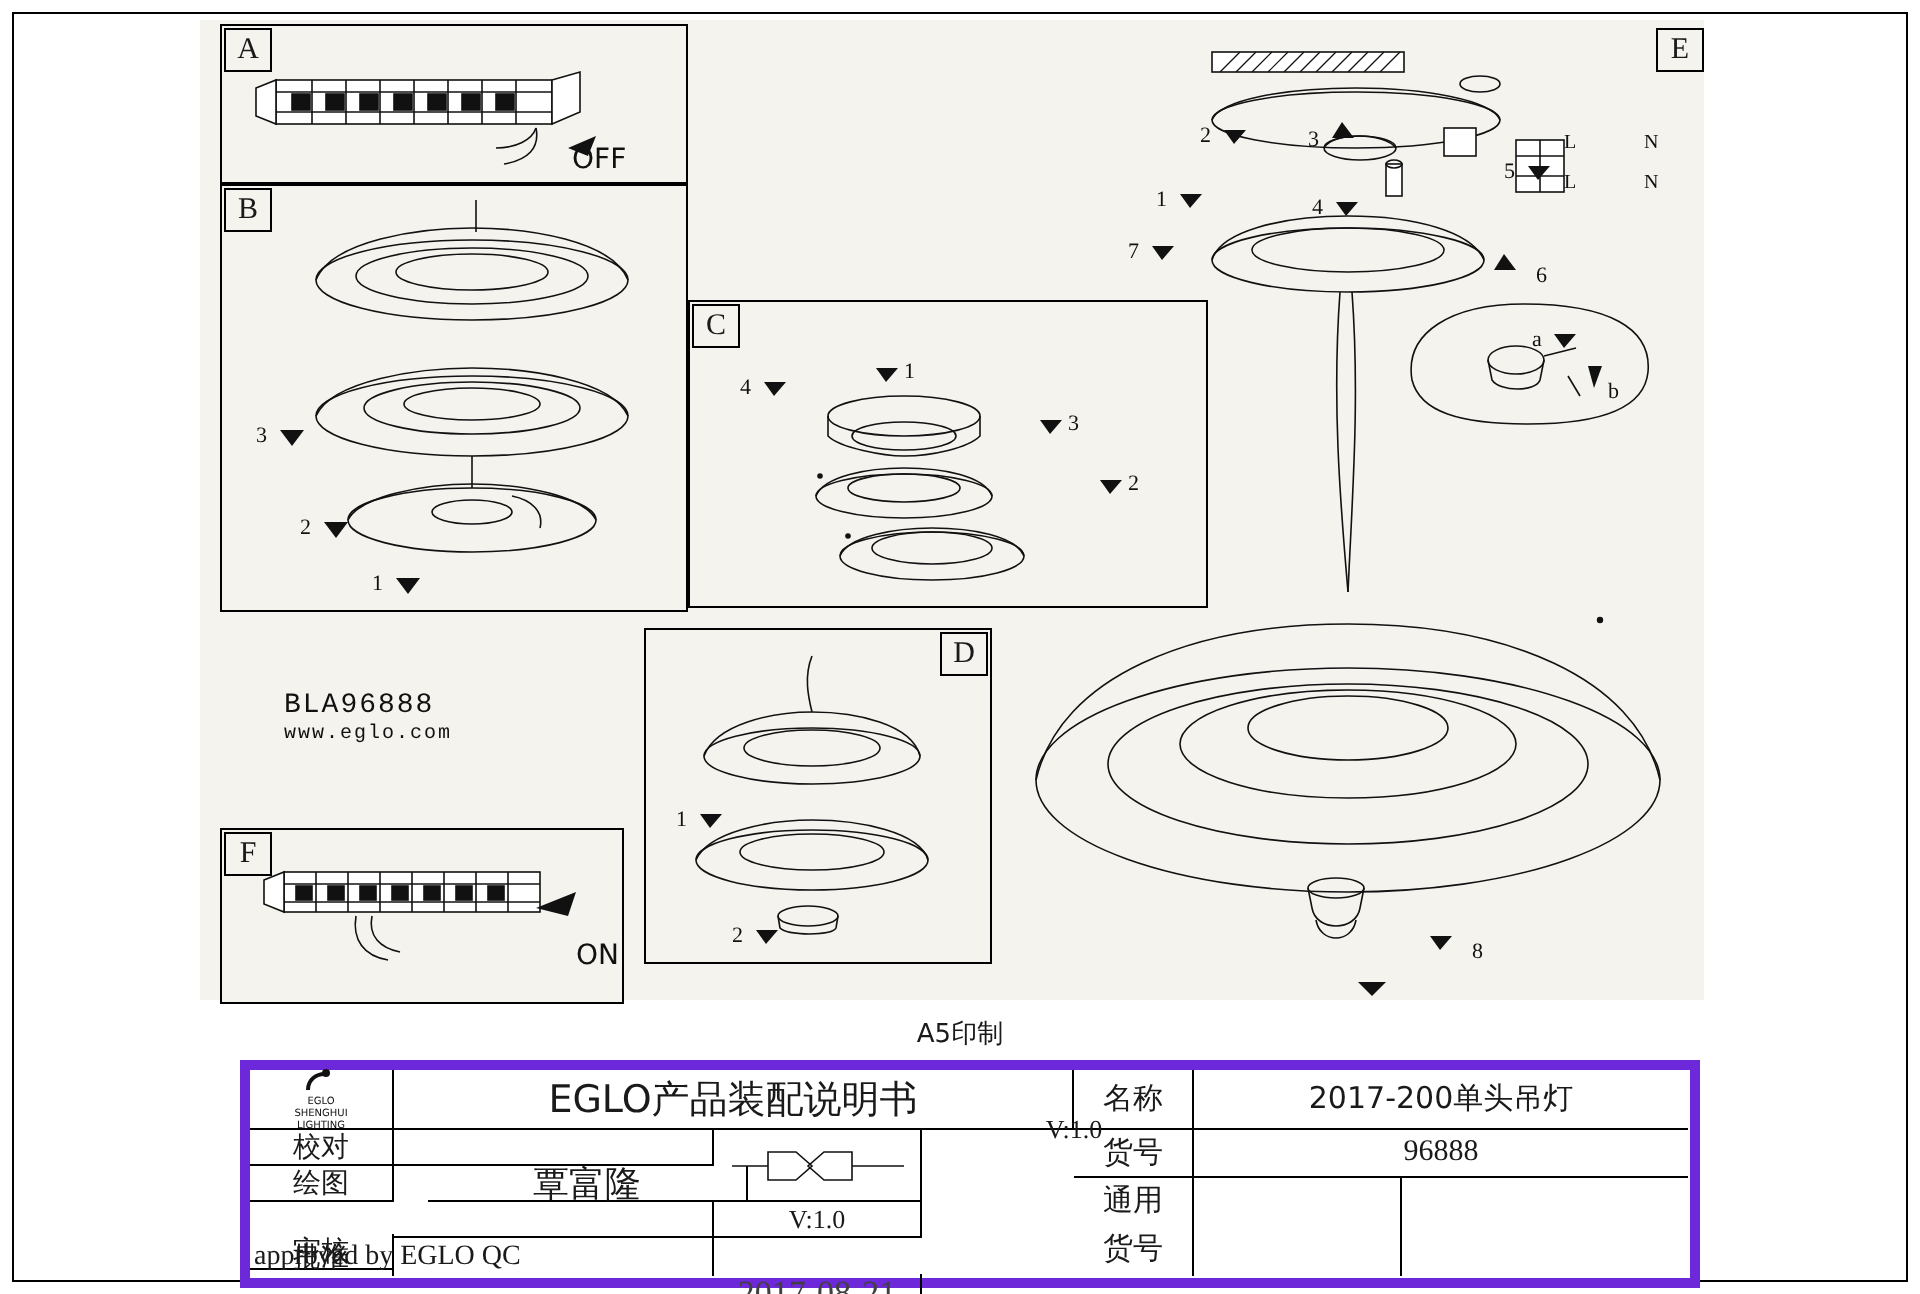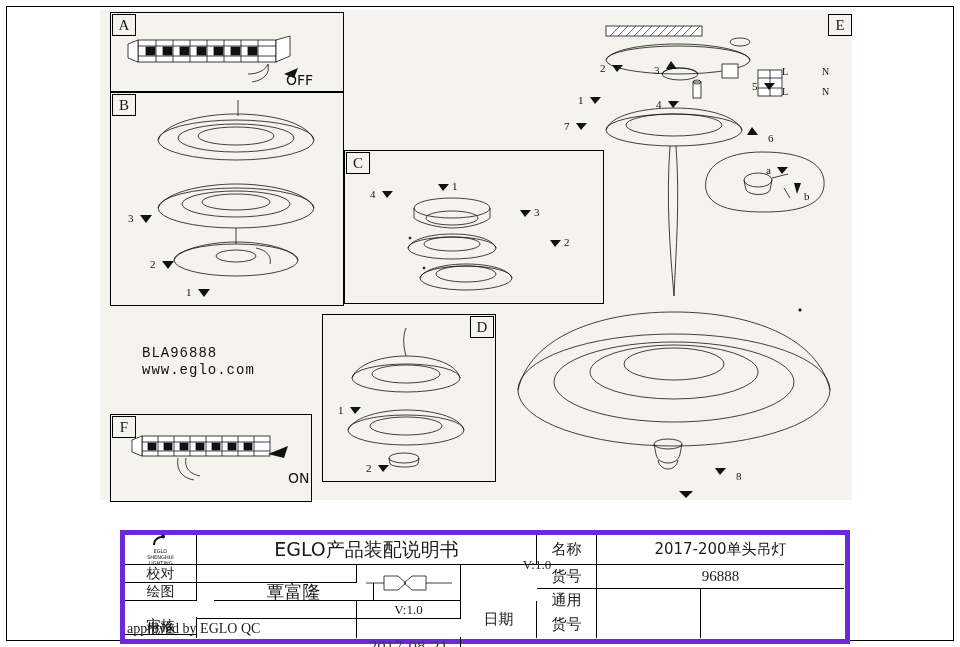--- a/index.html
+++ b/index.html
@@ -100,21 +100,21 @@
       </svg>
   </div>
   <div class="num" style="left:186px;top:286px;">1</div>
   <div style="position:absolute;left:197px;top:287px;">
     <svg width="14" height="12">
         <path d="M1 2 L13 2 L7 10 Z" fill="#111"></path>
       </svg>
   </div>
 
   <div class="lbl mono" style="left:142px;top:345px;font-size:14px;letter-spacing:1px;">BLA96888</div>
-  <div class="lbl mono" style="left:142px;top:362px;font-size:14px;letter-spacing:1px;">www.eglo.com</div>
+  <div class="lbl mono" style="left:142px;top:362px;font-size:10px;letter-spacing:1px;">www.eglo.com</div>
 
   <div class="panel" style="left:344px;top:150px;width:258px;height:152px;"></div>
   <div class="panel-letter" style="left:346px;top:152px;">C</div>
   <div style="position:absolute;left:390px;top:180px;">
     <svg width="190" height="120" viewBox="0 0 190 120">
       <g fill="none" stroke="#111" stroke-width="0.8">
         <ellipse cx="62" cy="28" rx="38" ry="10"></ellipse>
         <path d="M24 28 L24 38 C30 44 52 48 62 48 C76 48 94 44 100 38 L100 28"></path>
         <ellipse cx="62" cy="38" rx="26" ry="7"></ellipse>
         <ellipse cx="62" cy="68" rx="44" ry="11"></ellipse>
@@ -357,20 +357,21 @@
       <svg width="16" height="11">
         <path d="M1 3 L15 3 L8 10 Z" fill="#111"></path>
       </svg>
     </div>
 
   <div class="lbl" style="left:782px;top:66px;font-size:10px;">L</div>
   <div class="lbl" style="left:822px;top:66px;font-size:10px;">N</div>
   <div class="lbl" style="left:782px;top:86px;font-size:10px;">L</div>
   <div class="lbl" style="left:822px;top:86px;font-size:10px;">N</div>
 
+  <div class="a5">A5印制</div>
 
   <div class="titleblock">
 
     <div class="tb-cell" style="left:0;top:0;width:72px;height:30px;">
       <div style="text-align:center;">
         <svg width="20" height="14" viewBox="0 0 20 14" style="display:block;margin:0 auto;">
           <g fill="#111">
               <path d="M3 11 C3 5 8 2 12 2 L12 4 C9 4 5 6 5 11 Z"></path>
               <circle cx="13" cy="2.5" r="2"></circle>
             </g>
@@ -406,21 +407,20 @@
           <line x1="2" y1="11" x2="20" y2="11"></line>
           <path d="M20 4 L34 4 L42 11 L34 18 L20 18 Z"></path>
           <path d="M48 4 L62 4 L62 18 L48 18 L40 11 Z"></path>
           <line x1="62" y1="11" x2="88" y2="11"></line>
         </g>
       </svg>
     </div>
 
     <div class="tb-cell" style="left:412px;top:30px;width:0;height:0;border:none;">V:1.0</div>
 
-    <div class="tb-cell cn" style="left:336px;top:66px;width:76px;height:37px;font-size:15px;border-bottom:none;">日期</div>
 
     <div class="tb-cell" style="left:232px;top:66px;width:104px;height:18px;font-size:13px;">V:1.0</div>
     <div class="tb-cell" style="left:232px;top:102px;width:104px;height:19px;font-size:17px;color:#404040;border-bottom:none;">2017-08-21</div>
 
     <div class="tb-cell cn" style="left:412px;top:30px;width:60px;height:24px;font-size:15px;">货号</div>
     <div class="tb-cell" style="left:472px;top:30px;width:247px;height:24px;font-size:15px;border-right:none;">96888</div>
 
     <div class="tb-cell cn" style="left:412px;top:54px;width:60px;height:22px;font-size:15px;border-bottom:none;">通用</div>
     <div class="tb-cell cn" style="left:412px;top:76px;width:60px;height:27px;font-size:15px;border-bottom:none;">货号</div>
     <div class="tb-cell" style="left:472px;top:54px;width:104px;height:49px;font-size:14px;border-bottom:none;"></div>

